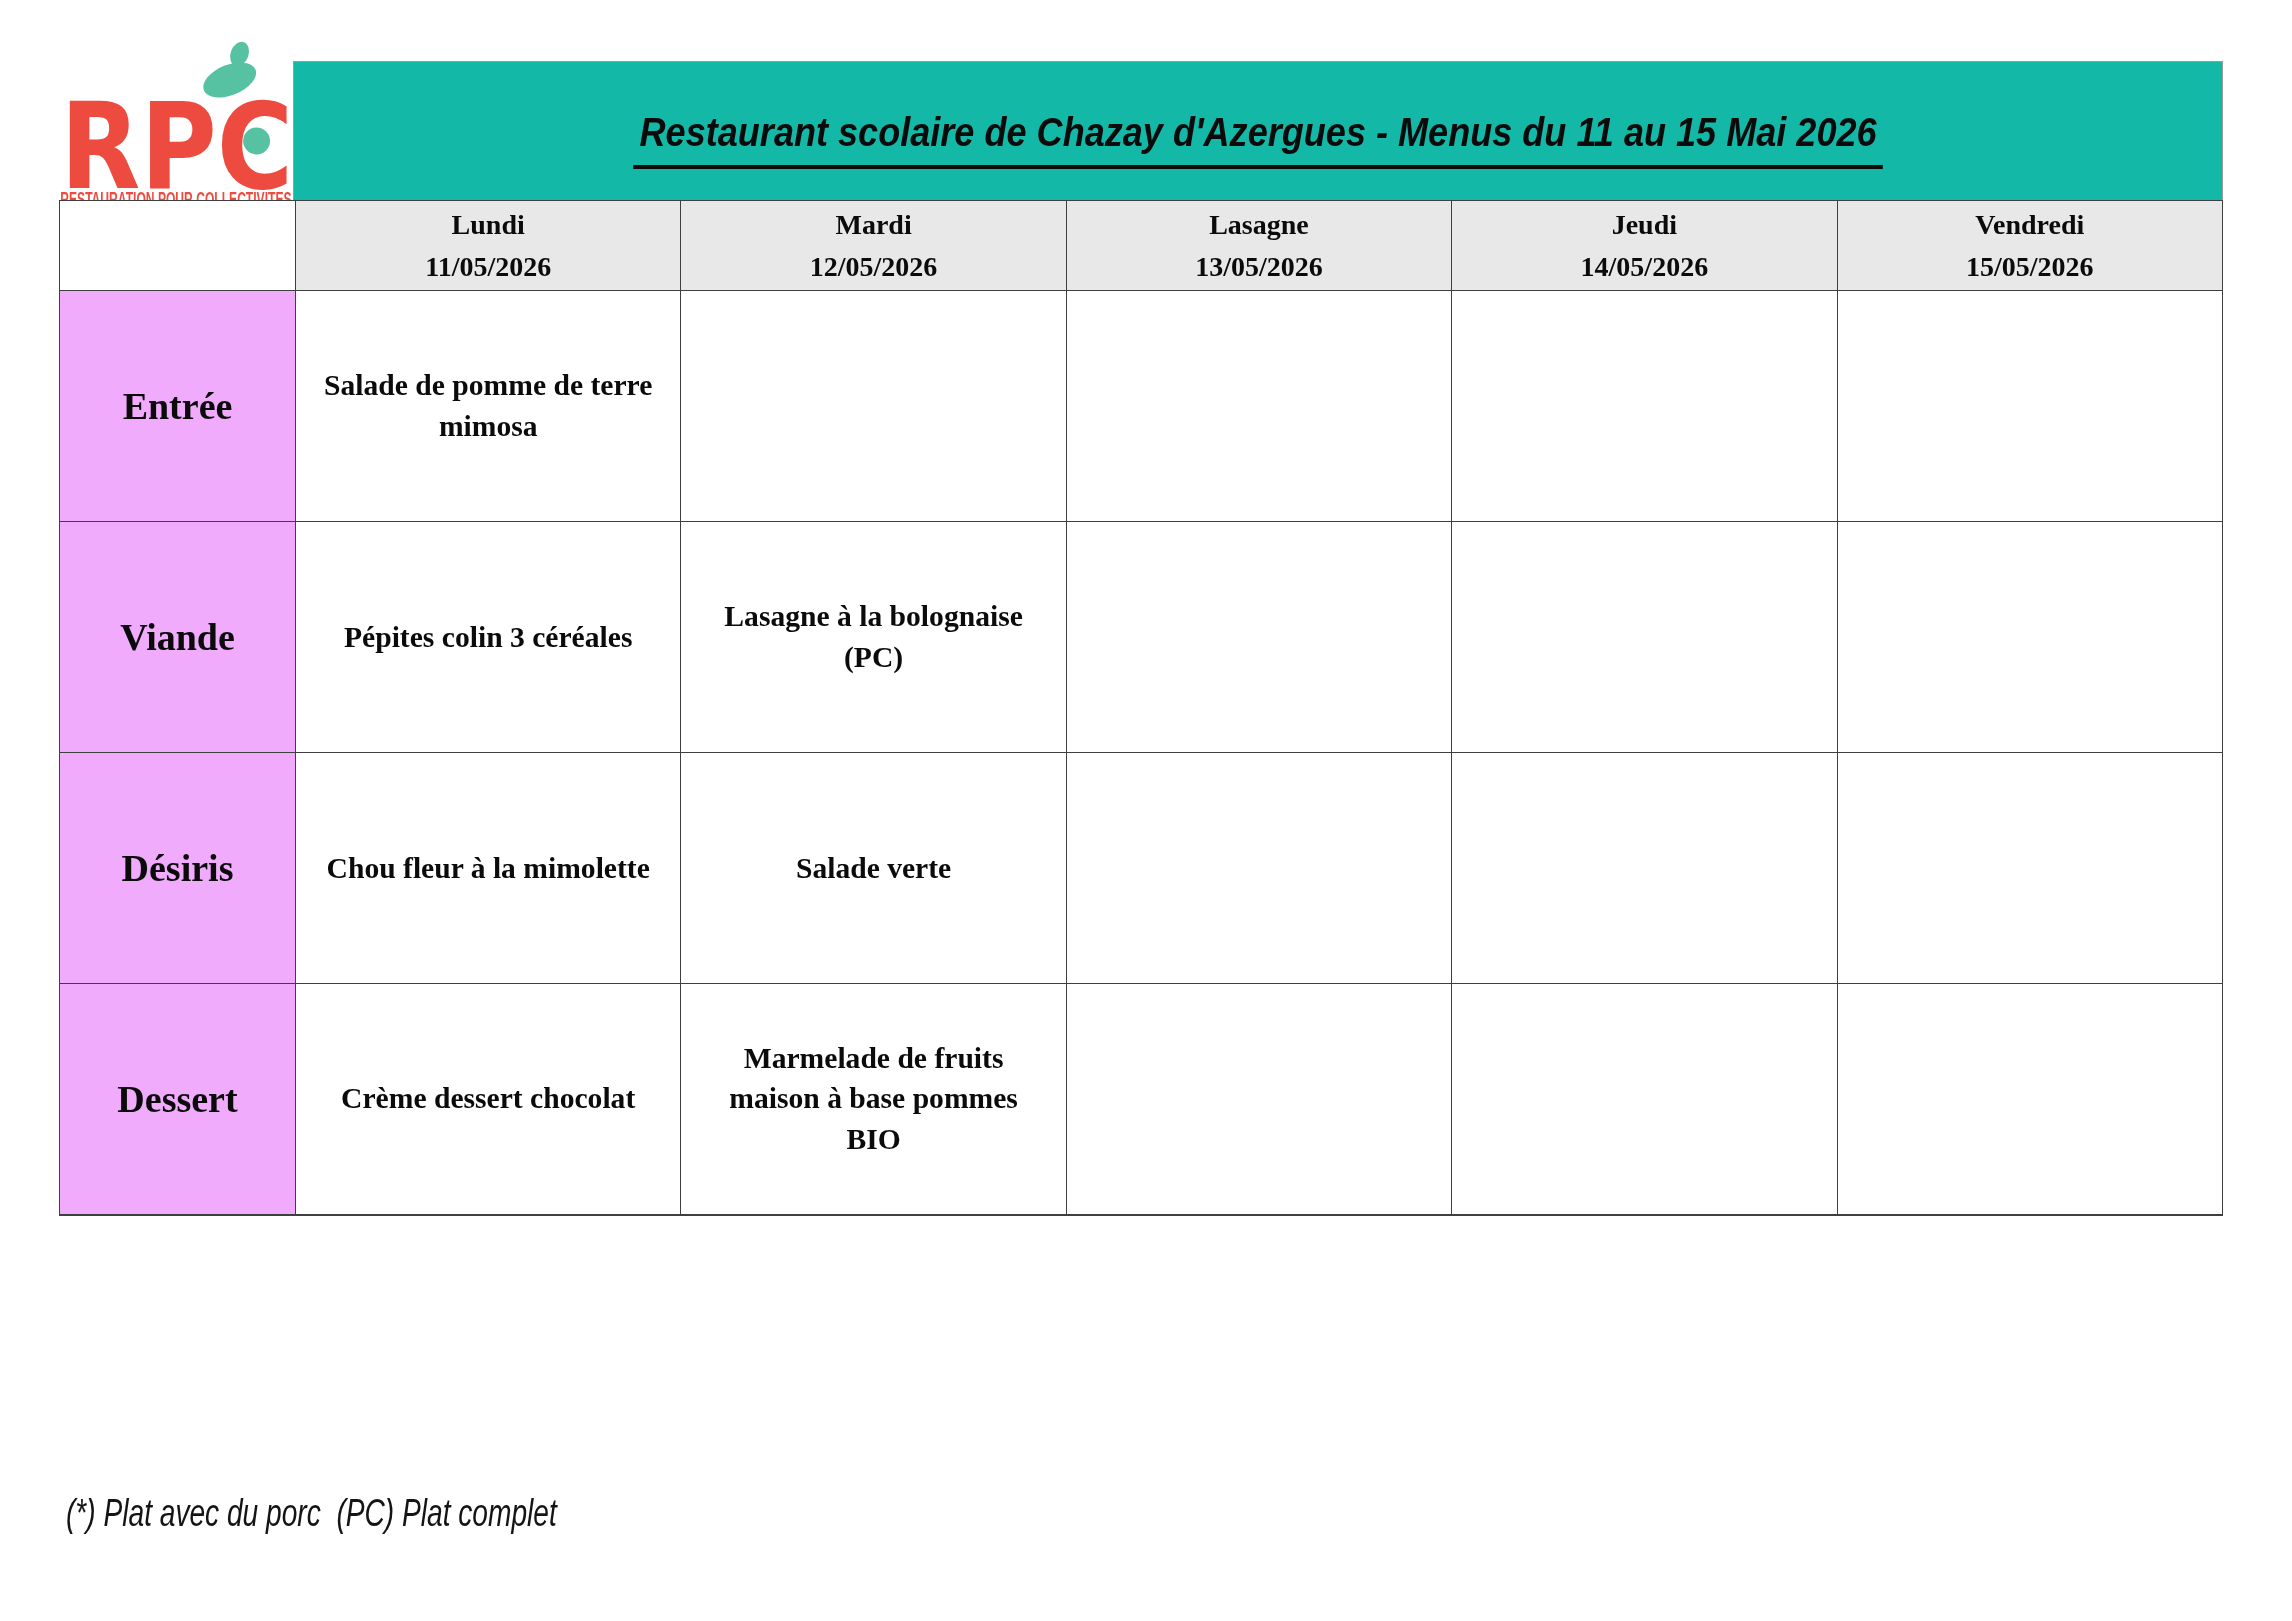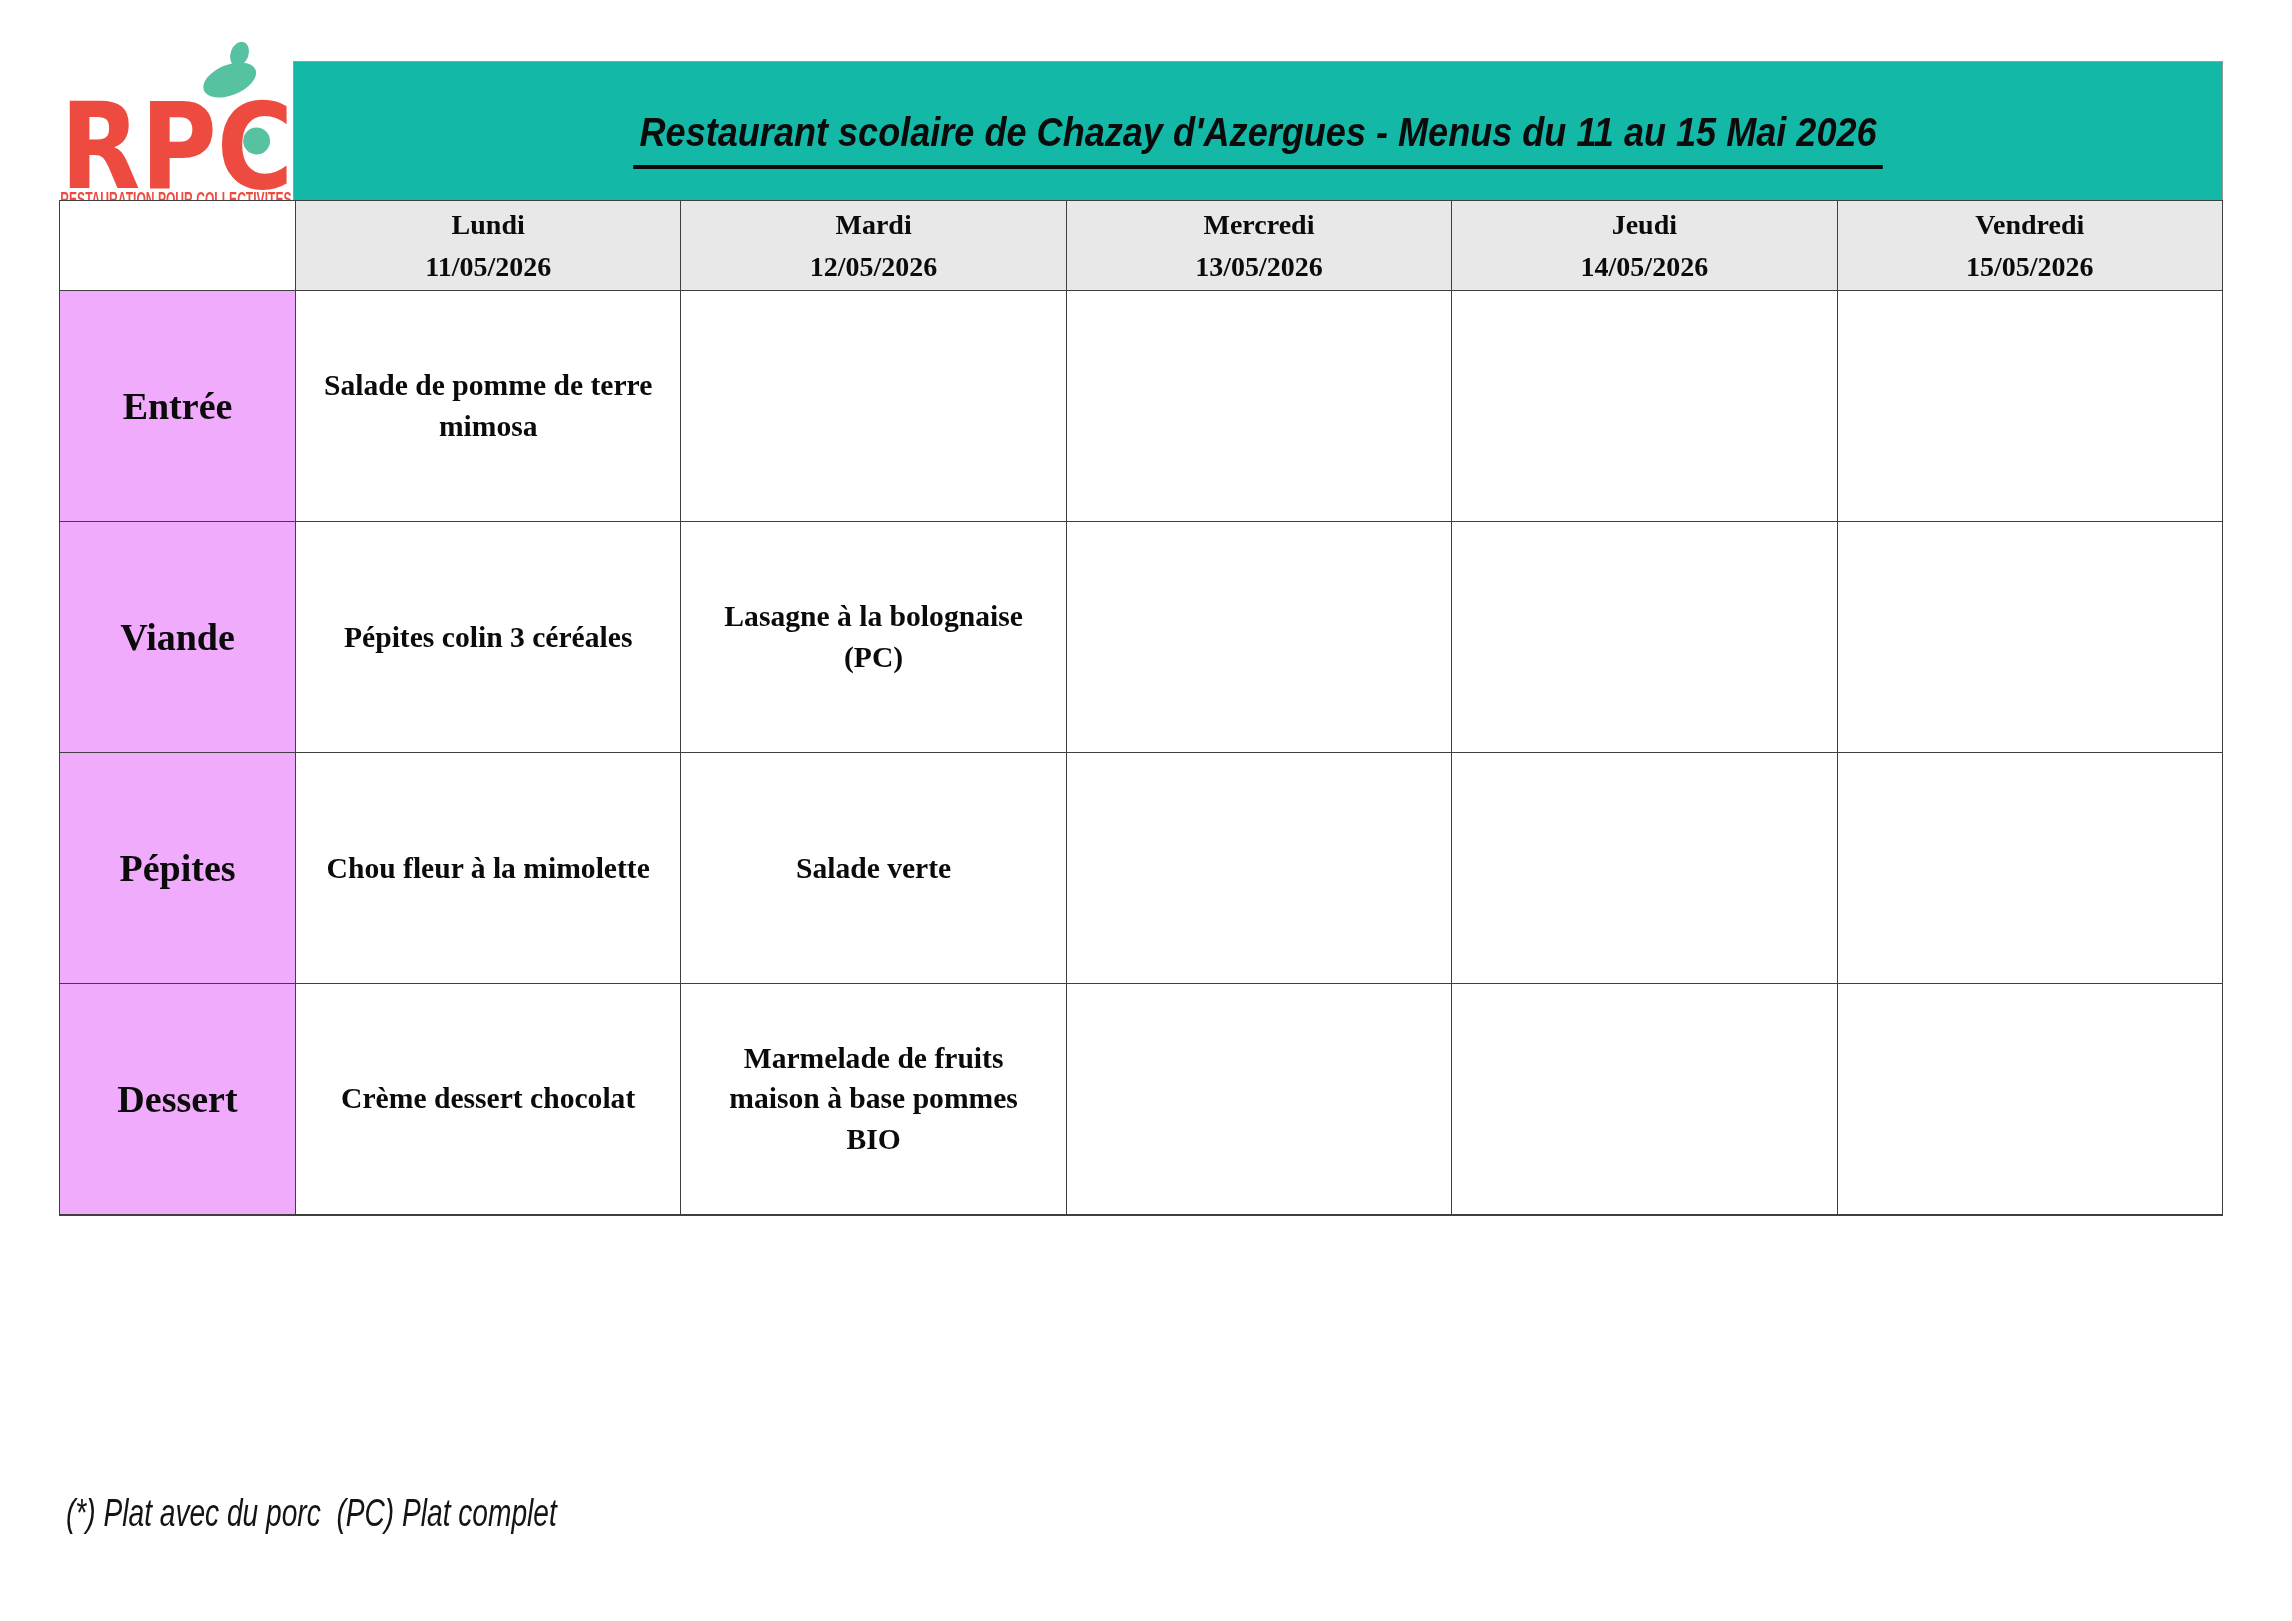--- a/index.html
+++ b/index.html
@@ -99,21 +99,21 @@
         <th class="corner"></th>
         <th>
           <div class="day-name">Lundi</div>
           <div class="day-date">11/05/2026</div>
         </th>
         <th>
           <div class="day-name">Mardi</div>
           <div class="day-date">12/05/2026</div>
         </th>
         <th>
-          <div class="day-name">Mercredi</div>
+          <div class="day-name">Lasagne</div>
           <div class="day-date">13/05/2026</div>
         </th>
         <th>
           <div class="day-name">Jeudi</div>
           <div class="day-date">14/05/2026</div>
         </th>
         <th>
           <div class="day-name">Vendredi</div>
           <div class="day-date">15/05/2026</div>
         </th>
@@ -132,21 +132,21 @@
       <tr>
         <th class="row-label">Viande</th>
         <td class="cell">Pépites colin 3 céréales</td>
         <td class="cell">Lasagne à la bolognaise
 (PC)</td>
         <td class="cell"></td>
         <td class="cell"></td>
         <td class="cell"></td>
       </tr>
       <tr>
-        <th class="row-label">Pépites</th>
+        <th class="row-label">Désiris</th>
         <td class="cell">Chou fleur à la mimolette</td>
         <td class="cell">Salade verte</td>
         <td class="cell"></td>
         <td class="cell"></td>
         <td class="cell"></td>
       </tr>
       <tr>
         <th class="row-label">Dessert</th>
         <td class="cell">Crème dessert chocolat</td>
         <td class="cell">Marmelade de fruits

